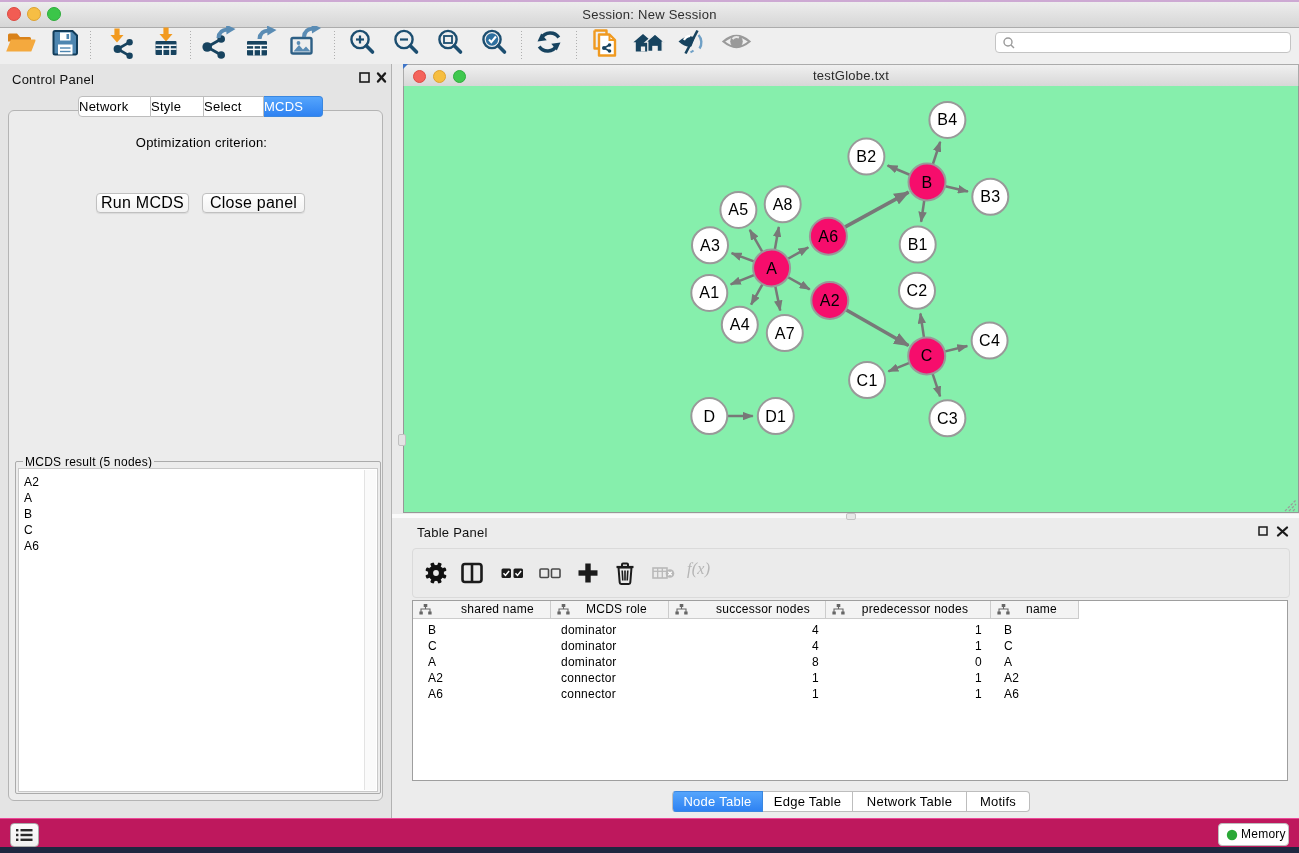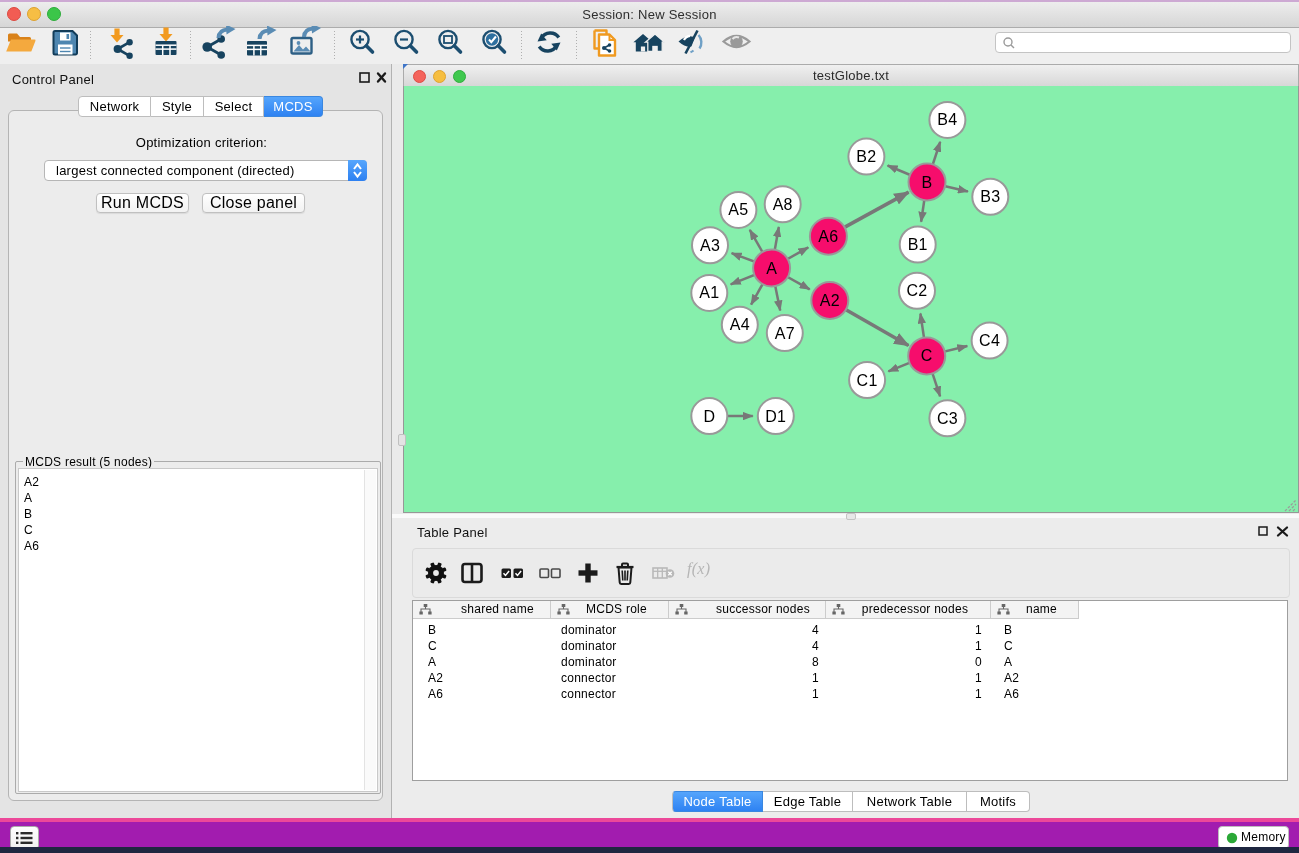--- a/index.html
+++ b/index.html
@@ -17,21 +17,21 @@
     border-bottom:1px solid #B8B8B8;}
   .tsep{position:absolute;top:3px;width:1px;height:28px;
     background-image:repeating-linear-gradient(#AFAFAF 0 1px,transparent 1px 3px);}
   #searchbox{position:absolute;left:995px;top:4px;width:294px;height:19px;
     background:#fff;border:1px solid #C4C4C4;border-radius:4px;}
   
   #cpanel{left:0;top:64px;width:391px;height:754px;background:#E4E4E4;}
   #cpanel .phead{position:absolute;left:12px;top:8px;font-size:13px;color:#111;}
   .tabbar{position:absolute;display:flex;font-size:13px;z-index:5;}
   .tabbar .tab{background:#fff;border:1px solid #BDBDBD;border-left:none;
-    padding:0 0;height:19px;line-height:19px;text-align:center;color:#000;}
+    padding:0 0;height:19px;line-height:19px;color:#000;}
   .tabbar .tab:first-child{border-left:1px solid #BDBDBD;border-radius:4px 0 0 4px;}
   .tabbar .tab:last-child{border-radius:0 4px 4px 0;}
   .tabbar .sel{background:linear-gradient(#55A5FC,#2E82F2);border-color:#3A87E0;color:#fff;}
   #innerPanel{position:absolute;left:8px;top:46px;width:373px;height:689px;
     background:#ECECEC;border:1px solid #B4B4B4;border-radius:6px;}
   #mcdsSelect{position:absolute;left:35px;top:49px;width:310px;height:19px;
     background:#fff;border:1px solid #B6B6B6;border-radius:4px;font-size:13px;
     line-height:19px;padding-left:11px;color:#000;}
   .stepper{position:absolute;right:-1px;top:-1px;width:19px;height:21px;
     background:linear-gradient(#56A6FD,#2D80F1);border-radius:0 4px 4px 0;}
@@ -70,22 +70,22 @@
     border-right:1px solid #CCCCCC;border-bottom:1px solid #CCCCCC;
     font-size:12px;color:#000;text-align:center;line-height:17px;}
   .trow{position:absolute;font-size:12px;color:#000;}
   .btabs{position:absolute;display:flex;font-size:13px;}
   .btabs .tab{background:#fff;border:1px solid #BDBDBD;border-left:none;height:19px;
     line-height:19px;text-align:center;padding:0 14px;}
   .btabs .tab:first-child{border-left:1px solid #BDBDBD;border-radius:4px 0 0 4px;text-align:center;}
   .btabs .tab:last-child{border-radius:0 4px 4px 0;}
   .btabs .sel{background:linear-gradient(#55A5FC,#2E82F2);border-color:#3A87E0;color:#fff;}
   
-  #statusbar{left:0;top:818px;width:1299px;height:29px;background:#a21caf;
-    border-top:4px solid #ec4899;}
+  #statusbar{left:0;top:818px;width:1299px;height:29px;background:#be185d;
+    border-top:1px solid #ec4899;}
   #memBtn{position:absolute;left:1218px;top:4px;width:69px;height:21px;
     background:#fff;border:1px solid #BDBDBD;border-radius:4px;font-size:12px;
     line-height:21px;color:#000;}
   #listBtn{position:absolute;left:10px;top:4px;width:27px;height:22px;
     background:linear-gradient(#FDFDFD,#F0F0F0);border:1px solid #ABABAB;border-radius:4px;}
   #deskBottom{left:0;top:847px;width:1299px;height:6px;background:#1E2740;}
 </style>
 </head>
 <body>
 <div class="abs" id="deskTop"></div>
@@ -234,28 +234,20 @@
       <path d="M20,3.5 L27,11.5 M27,3.5 L20,11.5" stroke="#1a1a1a" stroke-width="2.4" stroke-linecap="round"></path>
     </svg>
   <div class="tabbar" style="left:78px;top:32px;">
     <div class="tab" style="width:71px;">Network</div>
     <div class="tab" style="width:52px;">Style</div>
     <div class="tab" style="width:59px;">Select</div>
     <div class="tab sel" style="width:58px;">MCDS</div>
   </div>
   <div id="innerPanel">
     <div style="position:absolute;left:6px;width:100%;top:24px;text-align:center;font-size:13px;">Optimization criterion:</div>
-    <div id="mcdsSelect">largest connected component (directed)
-      <div class="stepper">
-          <svg style="position:absolute;left:2px;top:1px;" width="15" height="19" viewBox="0 0 15 19">
-            <path d="M4,8 L7.5,3.5 L11,8" fill="none" stroke="#fff" stroke-width="2"></path>
-            <path d="M4,11 L7.5,15.5 L11,11" fill="none" stroke="#fff" stroke-width="2"></path>
-          </svg>
-        </div>
-    </div>
     <div class="macbtn" style="left:87px;top:82px;width:91px;">Run MCDS</div>
     <div class="macbtn" style="left:193px;top:82px;width:101px;">Close panel</div>
     <div id="fieldset">
       <div class="fsborder"></div>
       <div class="fslegend">MCDS result (5 nodes)</div>
       <div class="listbox">
         <div class="sbtrack"></div>
         <div class="li" style="top:6px;">A2</div>
         <div class="li" style="top:22px;">A</div>
         <div class="li" style="top:38px;">B</div>

